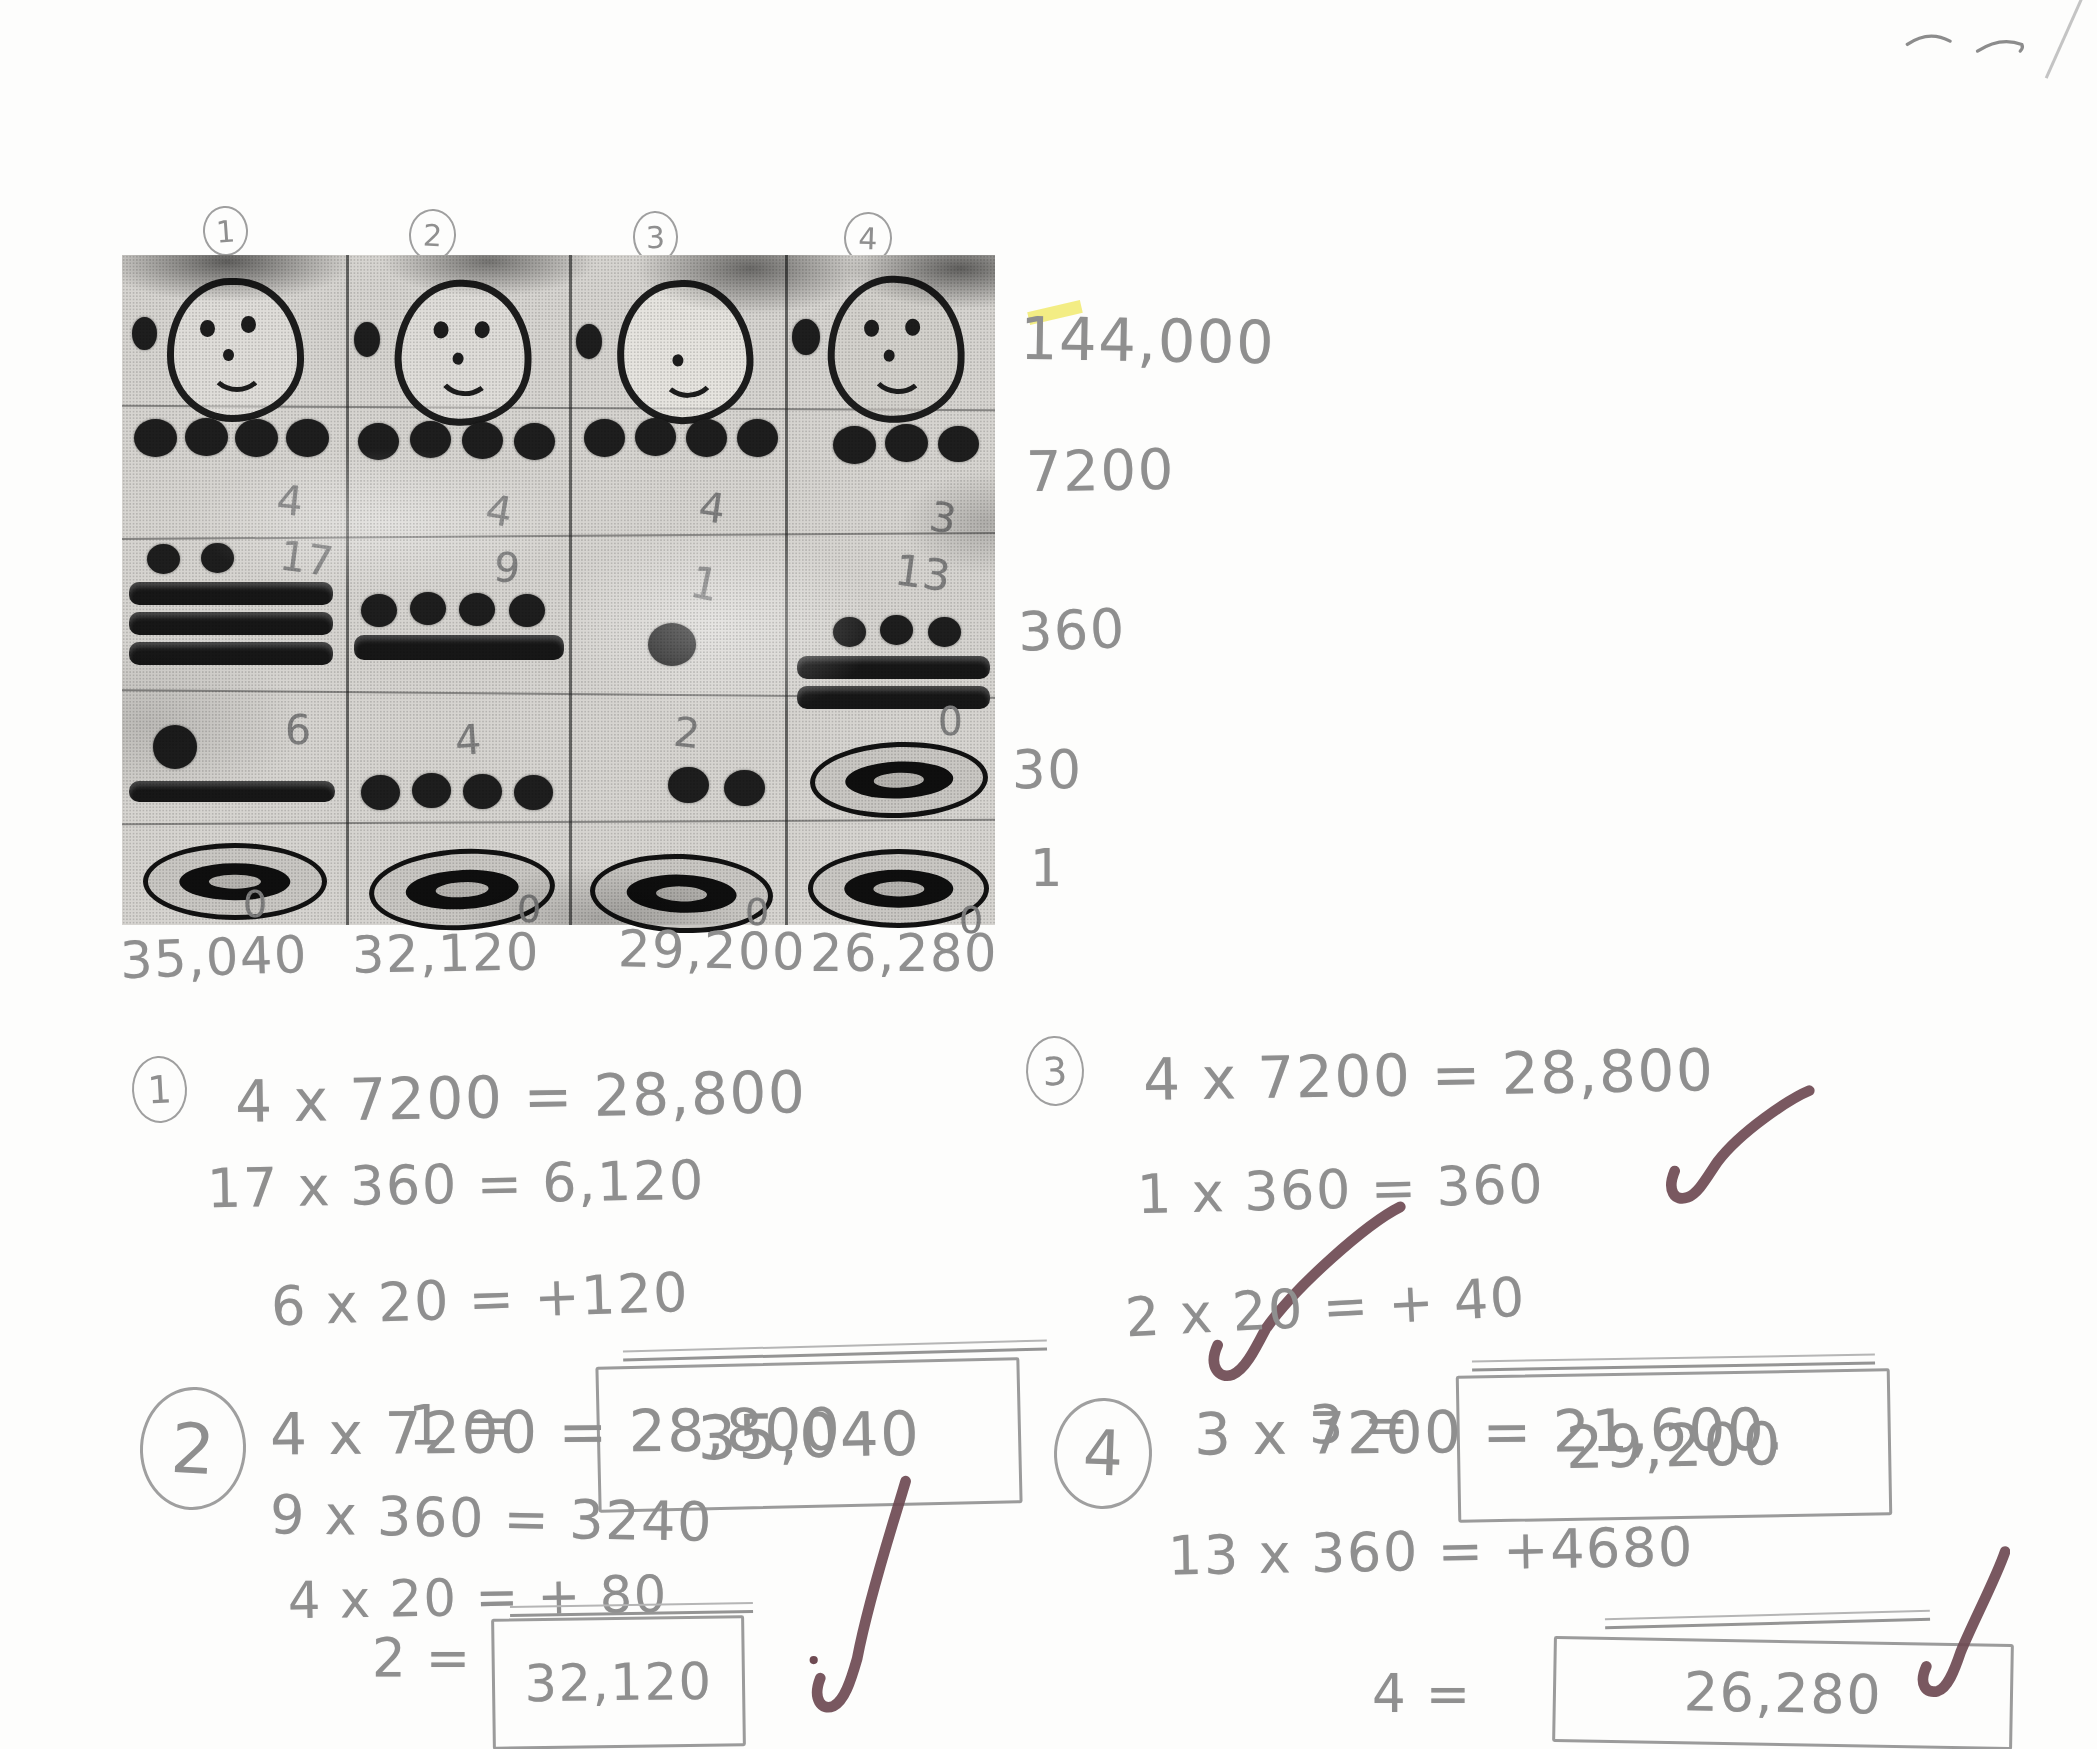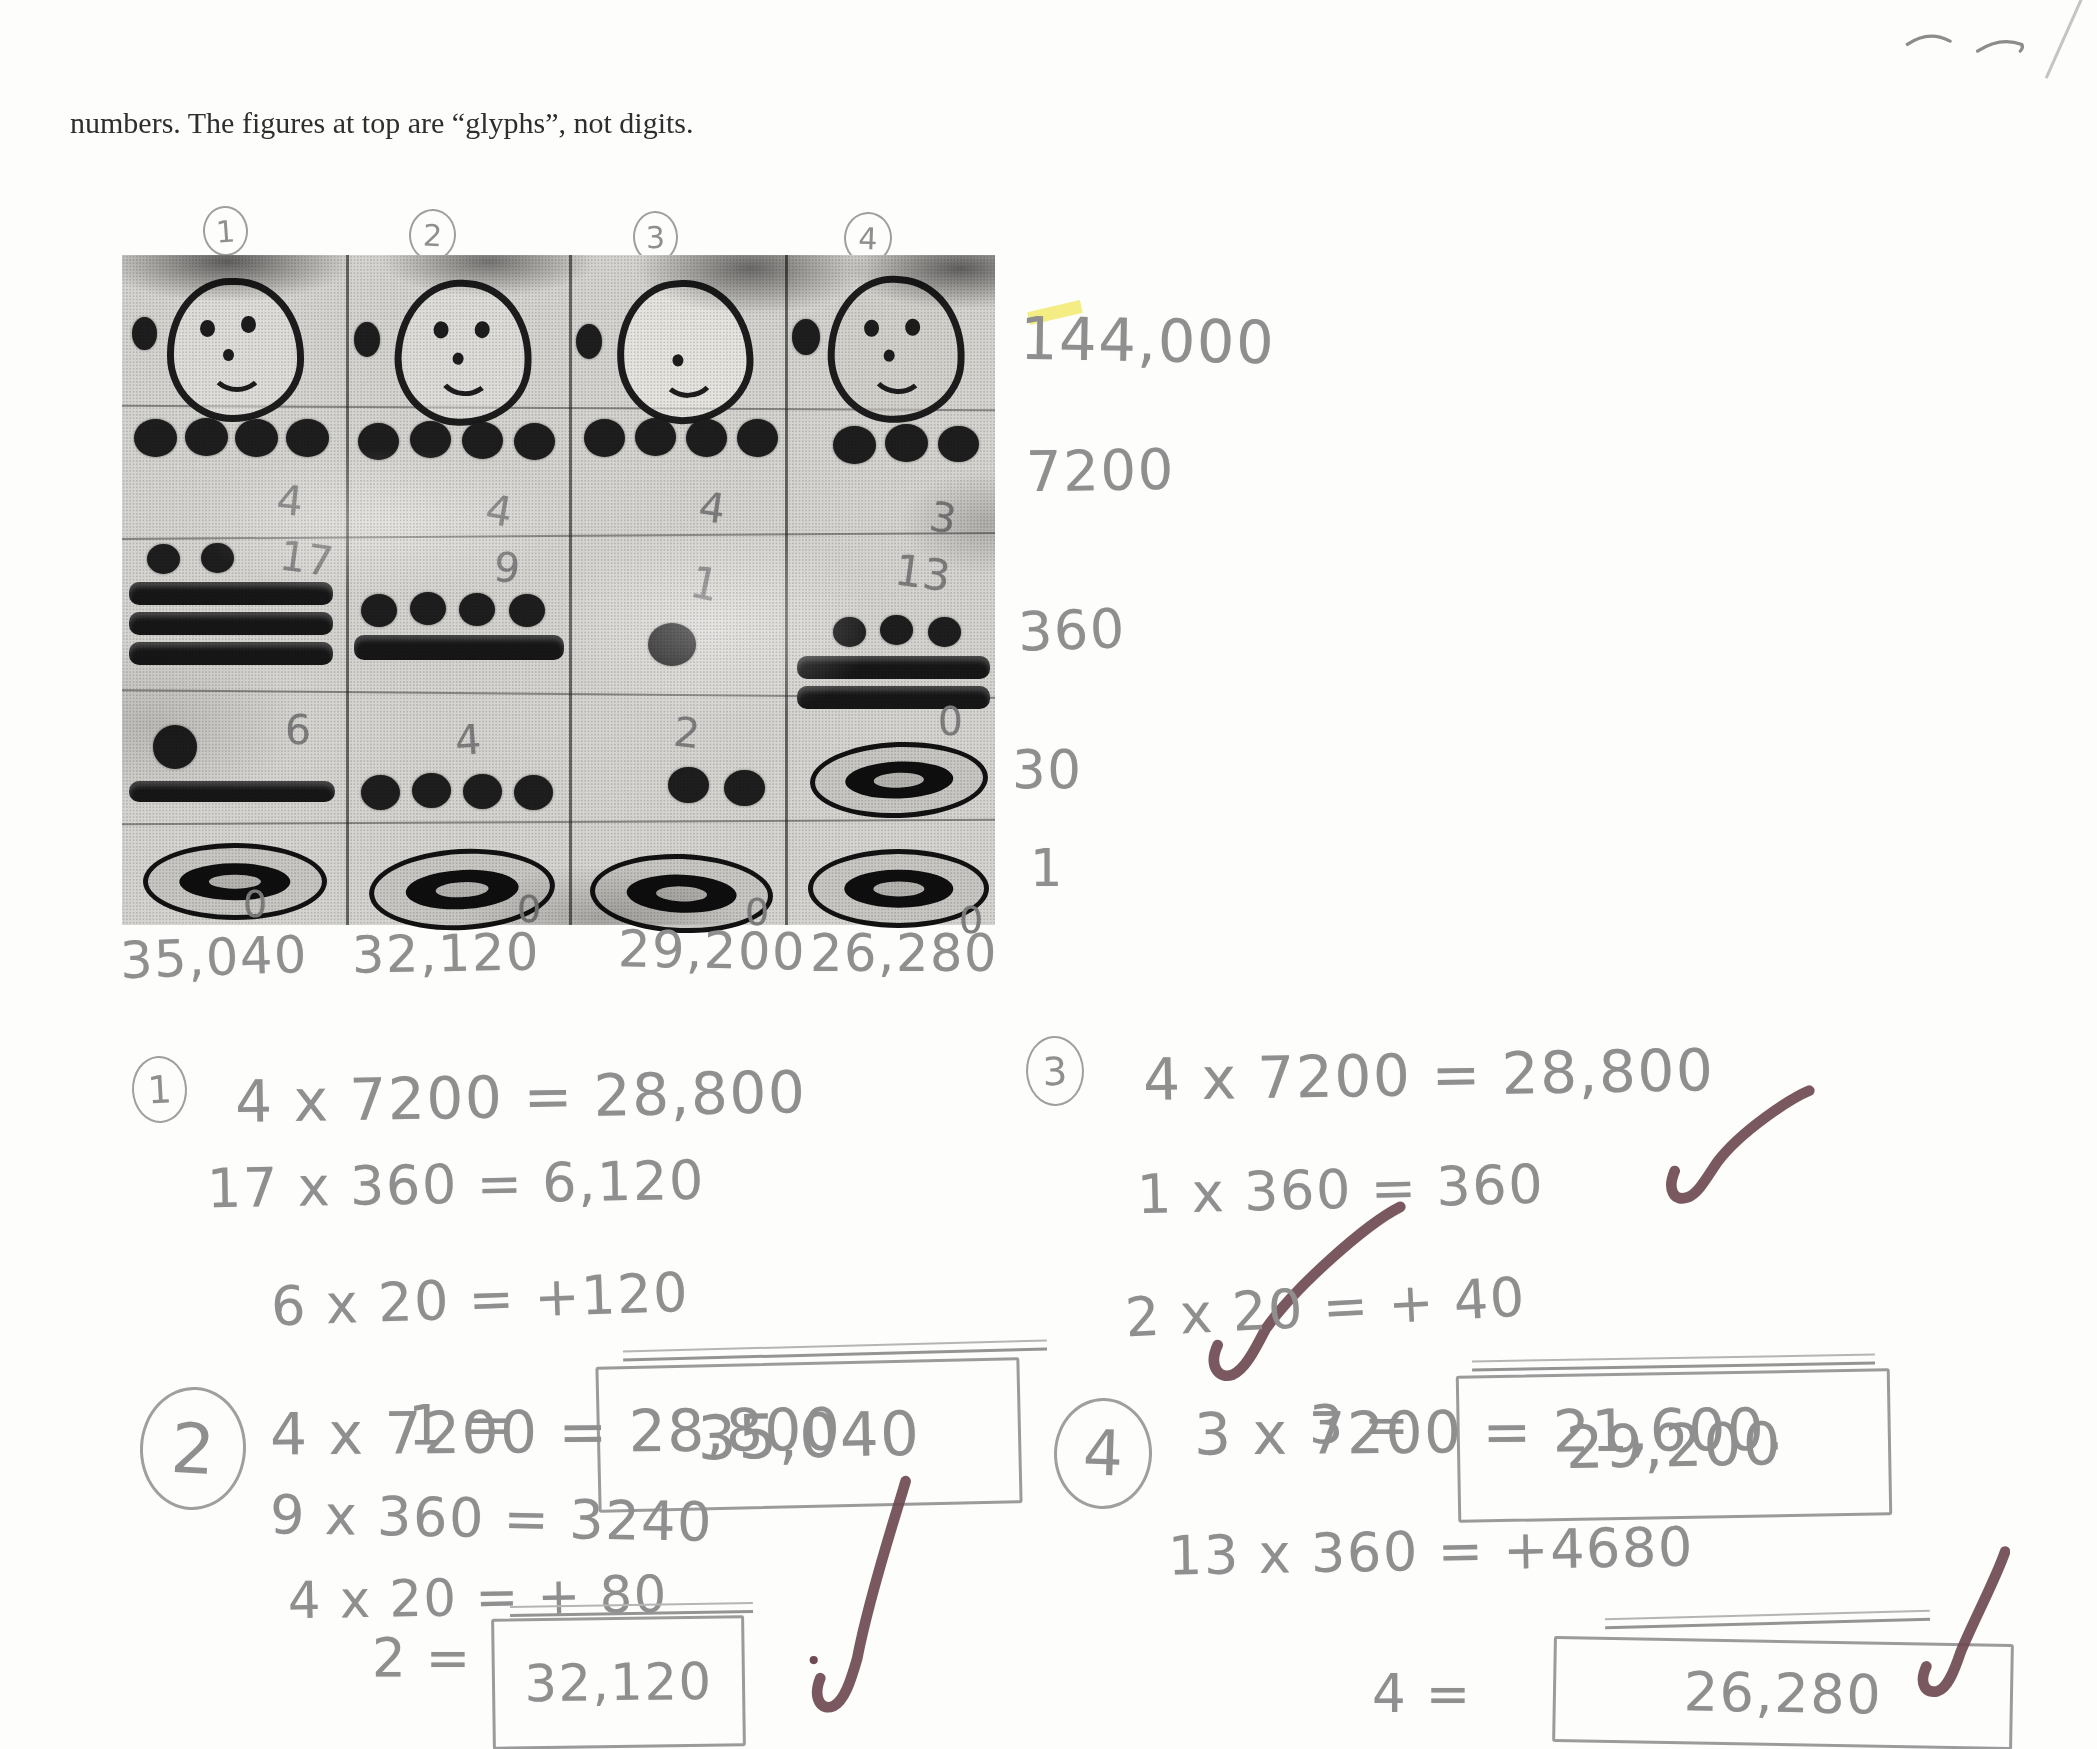--- a/index.html
+++ b/index.html
@@ -48,21 +48,20 @@
   .rbox{position:absolute;border:3.3px solid #9b9b9b;border-radius:2.5px;display:flex;align-items:center;justify-content:center;}
   .check{position:absolute;}
   .check path{stroke:#6e4a52;stroke-width:13;fill:none;stroke-linecap:round;opacity:.92;}
   .arc path{stroke:#8c8c8c;stroke-width:4;fill:none;stroke-linecap:round;}
 </style>
 </head>
 <body>
 
 <div class="page">
 
-  <div class="abs serif" style="left:70px;top:104px;width:1217px;font-size:30px;line-height:38px;">numbers. The figures at top are “glyphs”, not digits.</div>
 
   <div class="abs circle" style="left:203px;top:206px;width:41px;height:46px;font-size:30px;transform:rotate(-4deg);">1</div>
   <div class="abs circle" style="left:409px;top:209px;width:43px;height:48px;font-size:30px;transform:rotate(3deg);">2</div>
   <div class="abs circle" style="left:633px;top:211px;width:41px;height:48px;font-size:30px;transform:rotate(-2deg);">3</div>
   <div class="abs circle" style="left:844px;top:212px;width:44px;height:48px;font-size:30px;transform:rotate(2deg);">4</div>
 
   <div class="photo">
 
     <div class="hline" style="top:152px;transform:rotate(.3deg);"></div>
     <div class="hline" style="top:280px;transform:rotate(-.4deg);"></div>

